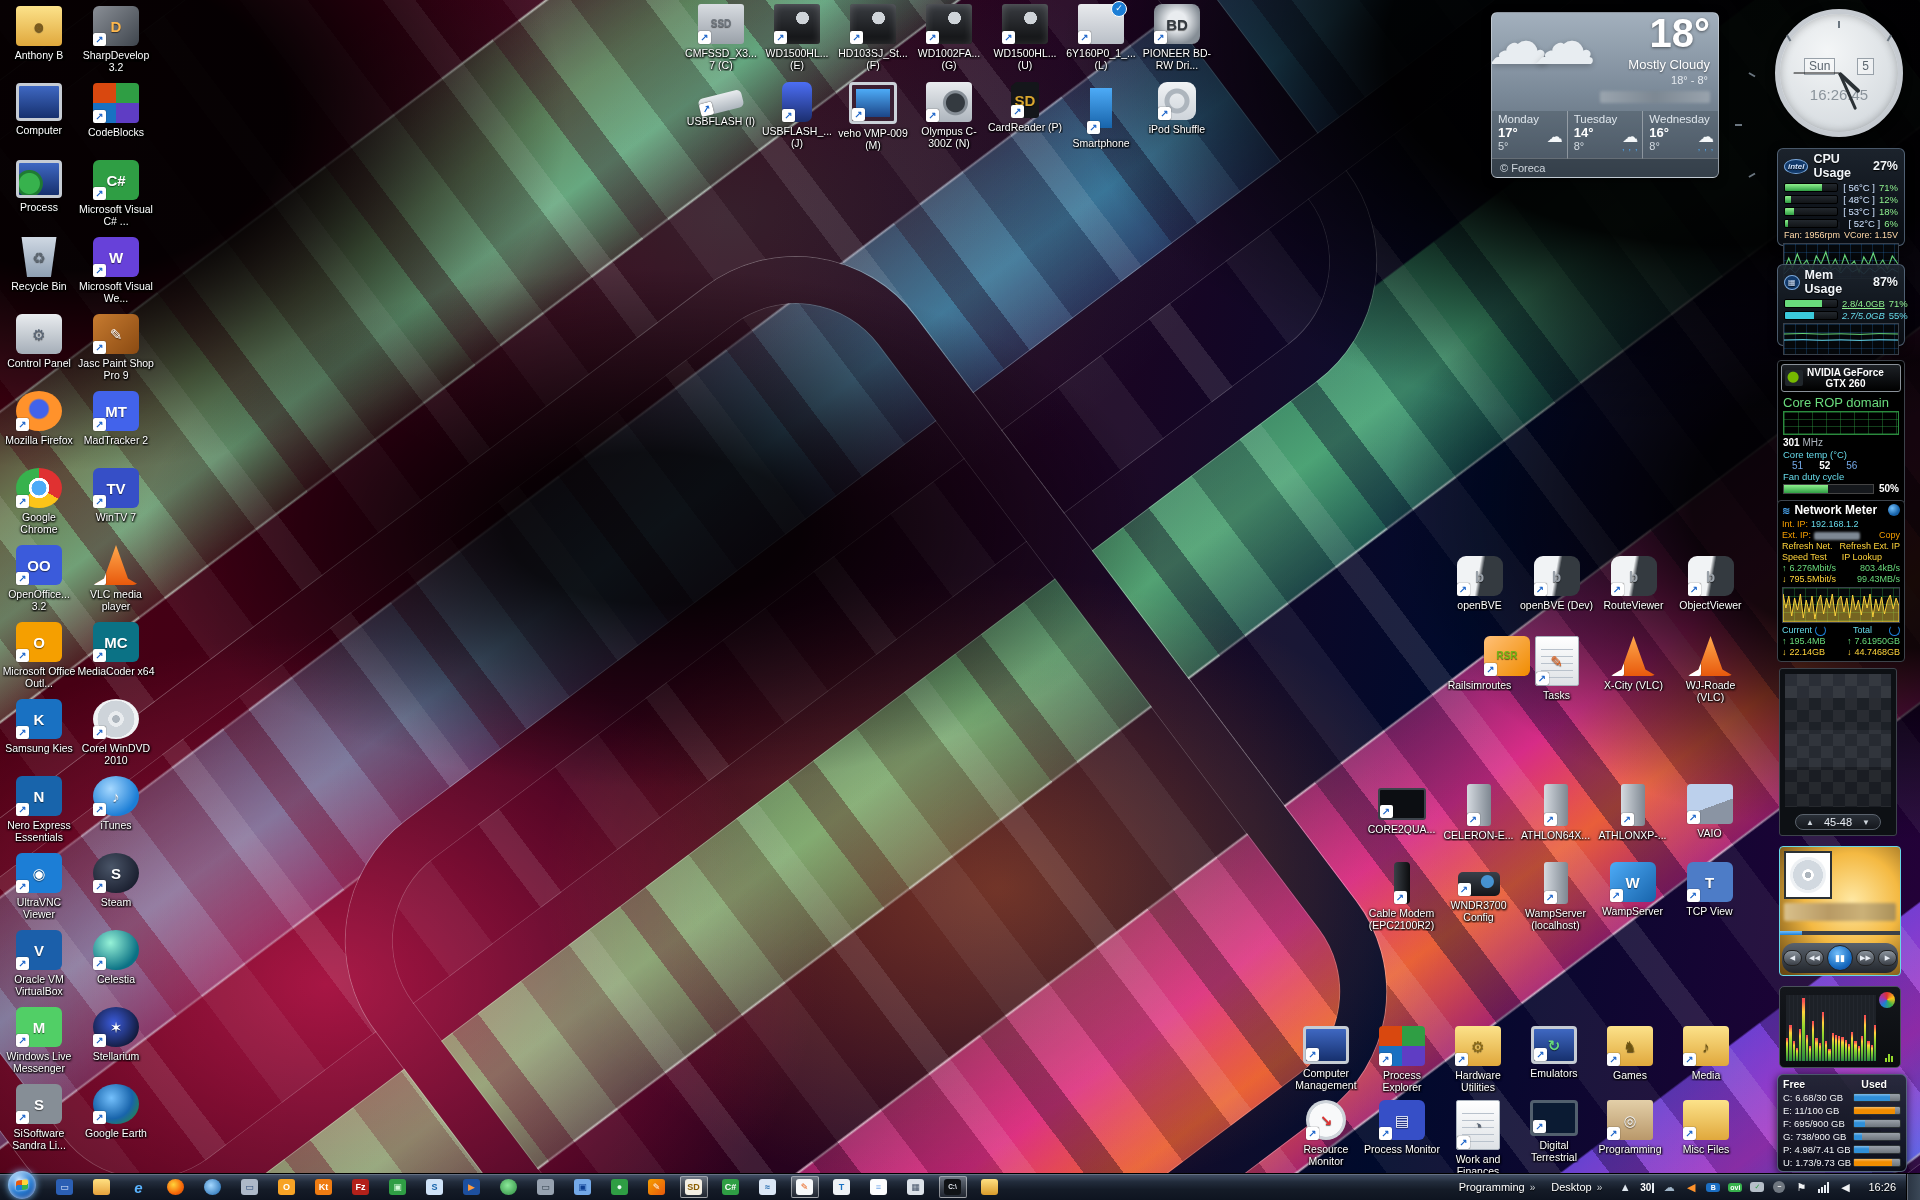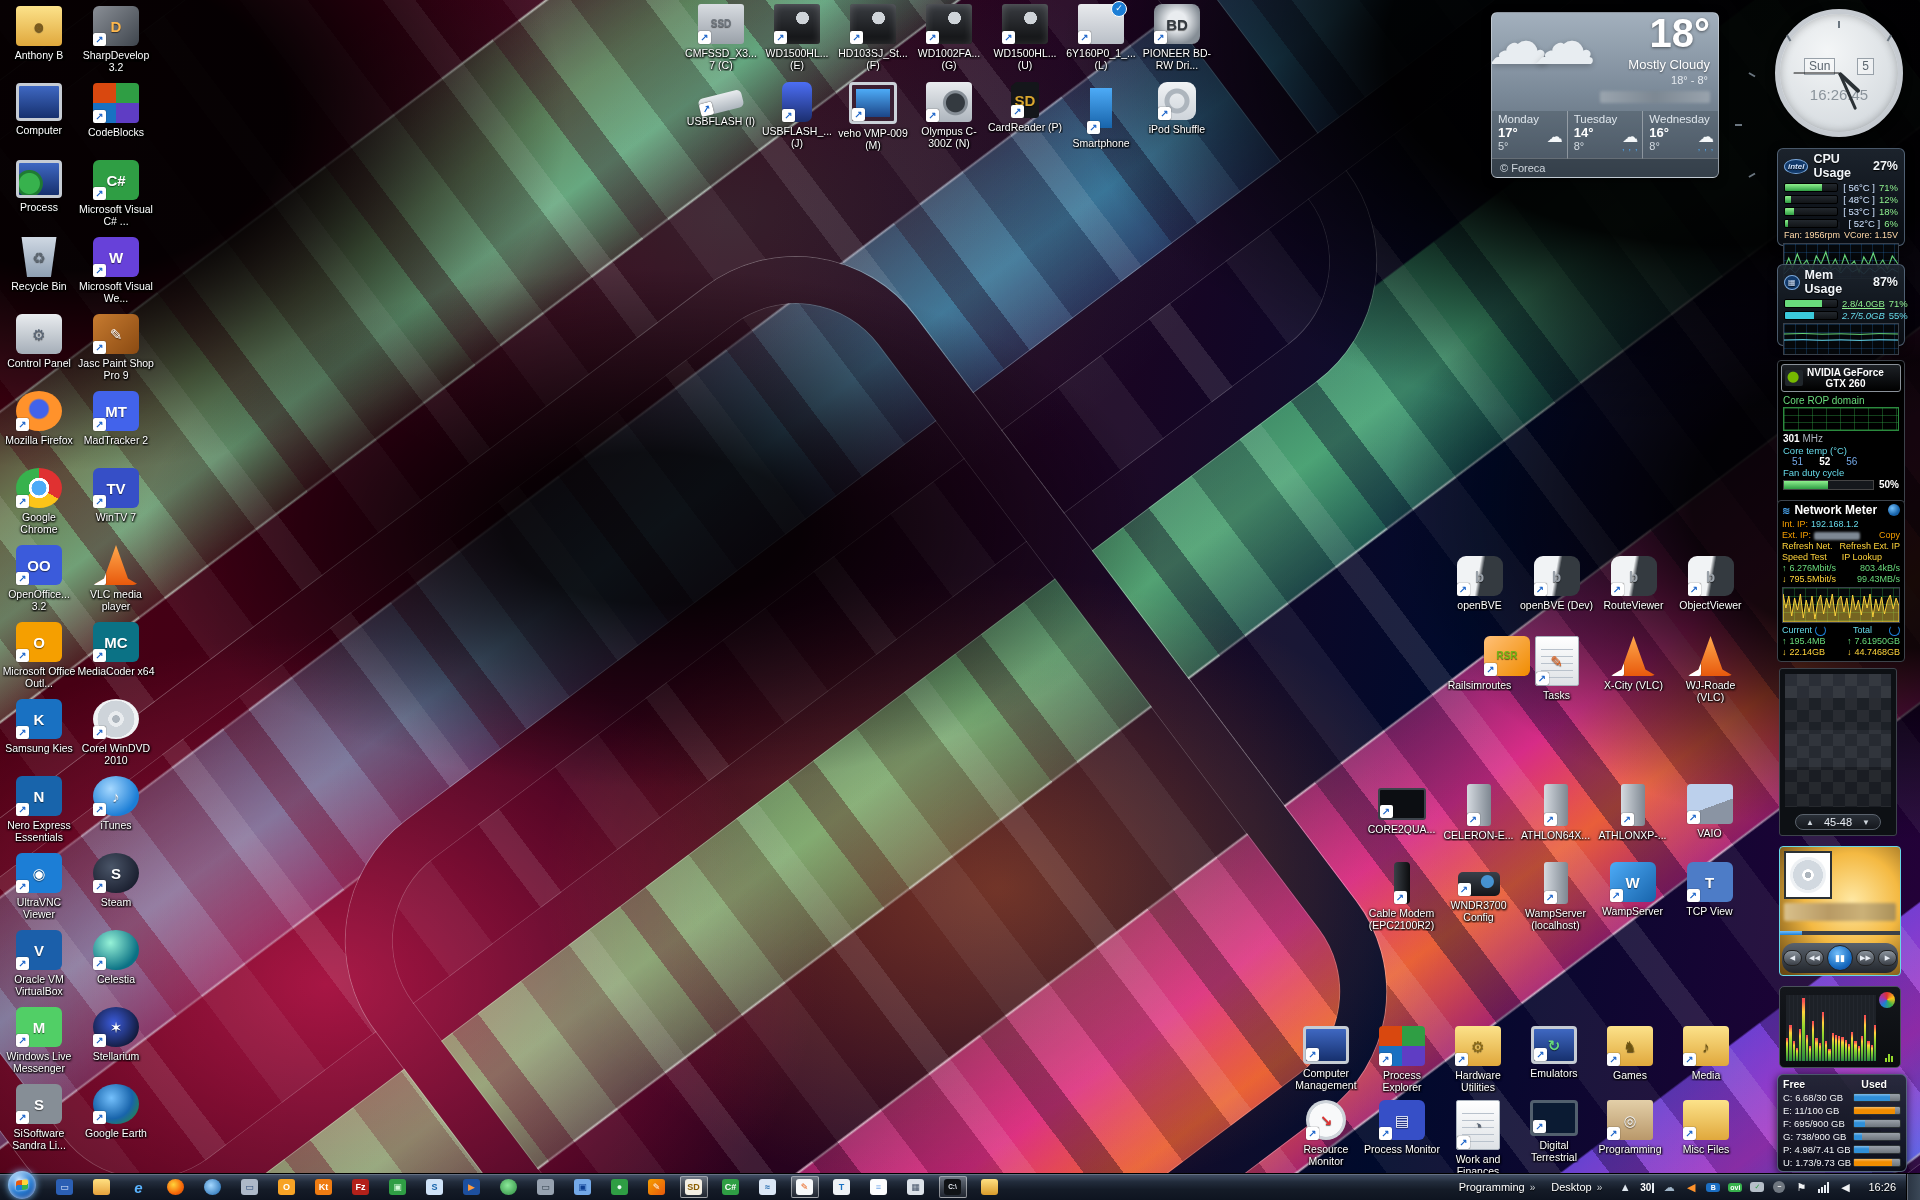--- a/index.html
+++ b/index.html
@@ -142,21 +142,21 @@
   #gadget-cpu{left:1777px;top:148px;width:128px;height:98px;}
   #gadget-mem{left:1777px;top:264px;width:128px;height:82px;}
   .mem-val{color:#8ef08e;}
   .mem-val.cyan{color:#66d9e8;}
 
   
   #gadget-gpu{left:1777px;top:360px;width:128px;height:168px;background:#000;border:1px solid #3d434b;border-radius:4px;}
   .gpu-head{display:flex;align-items:center;gap:4px;margin:3px;border:1px solid #8a9199;border-radius:3px;padding:2px 3px;background:linear-gradient(#1d2126,#000);}
   .gpu-logo{width:18px;height:16px;border-radius:2px;background:radial-gradient(circle at 45% 45%,#76b900 0 5px,#20262b 6px);flex:0 0 18px;}
   .gpu-name{font-size:10px;font-weight:bold;line-height:1.1;color:#fff;}
-  .gpu-domain{font-size:10px;color:#69db7c;padding:0 5px;}
+  .gpu-domain{font-size:13px;color:#69db7c;padding:0 5px;}
   .gpu-grid{margin:1px 5px;height:22px;border:1px solid #2b8a3e;background-image:linear-gradient(rgba(47,158,68,.4) 1px,transparent 1px),linear-gradient(90deg,rgba(47,158,68,.4) 1px,transparent 1px);background-size:14px 7px;}
   .gpu-mhz{font-size:10px;padding:1px 5px;color:#adb5bd;}
   .gpu-mhz b{color:#fff;}
   .gpu-lbl{font-size:9.5px;color:#66d9e8;padding:0 5px;}
   .gpu-temps{display:flex;gap:16px;padding:0 14px;font-size:10px;}
   .gpu-temps span{color:#74a9e8;}
   .gpu-temps span.mid{color:#fff;font-weight:bold;}
   .gpu-fanrow{display:flex;align-items:center;gap:5px;padding:1px 5px;}
   .gpu-fanbar{flex:1;height:8px;border:1px solid #444;background:#15181c;}
   .gpu-fanfill{height:100%;background:linear-gradient(#8ef08e,#2f9e44);}

